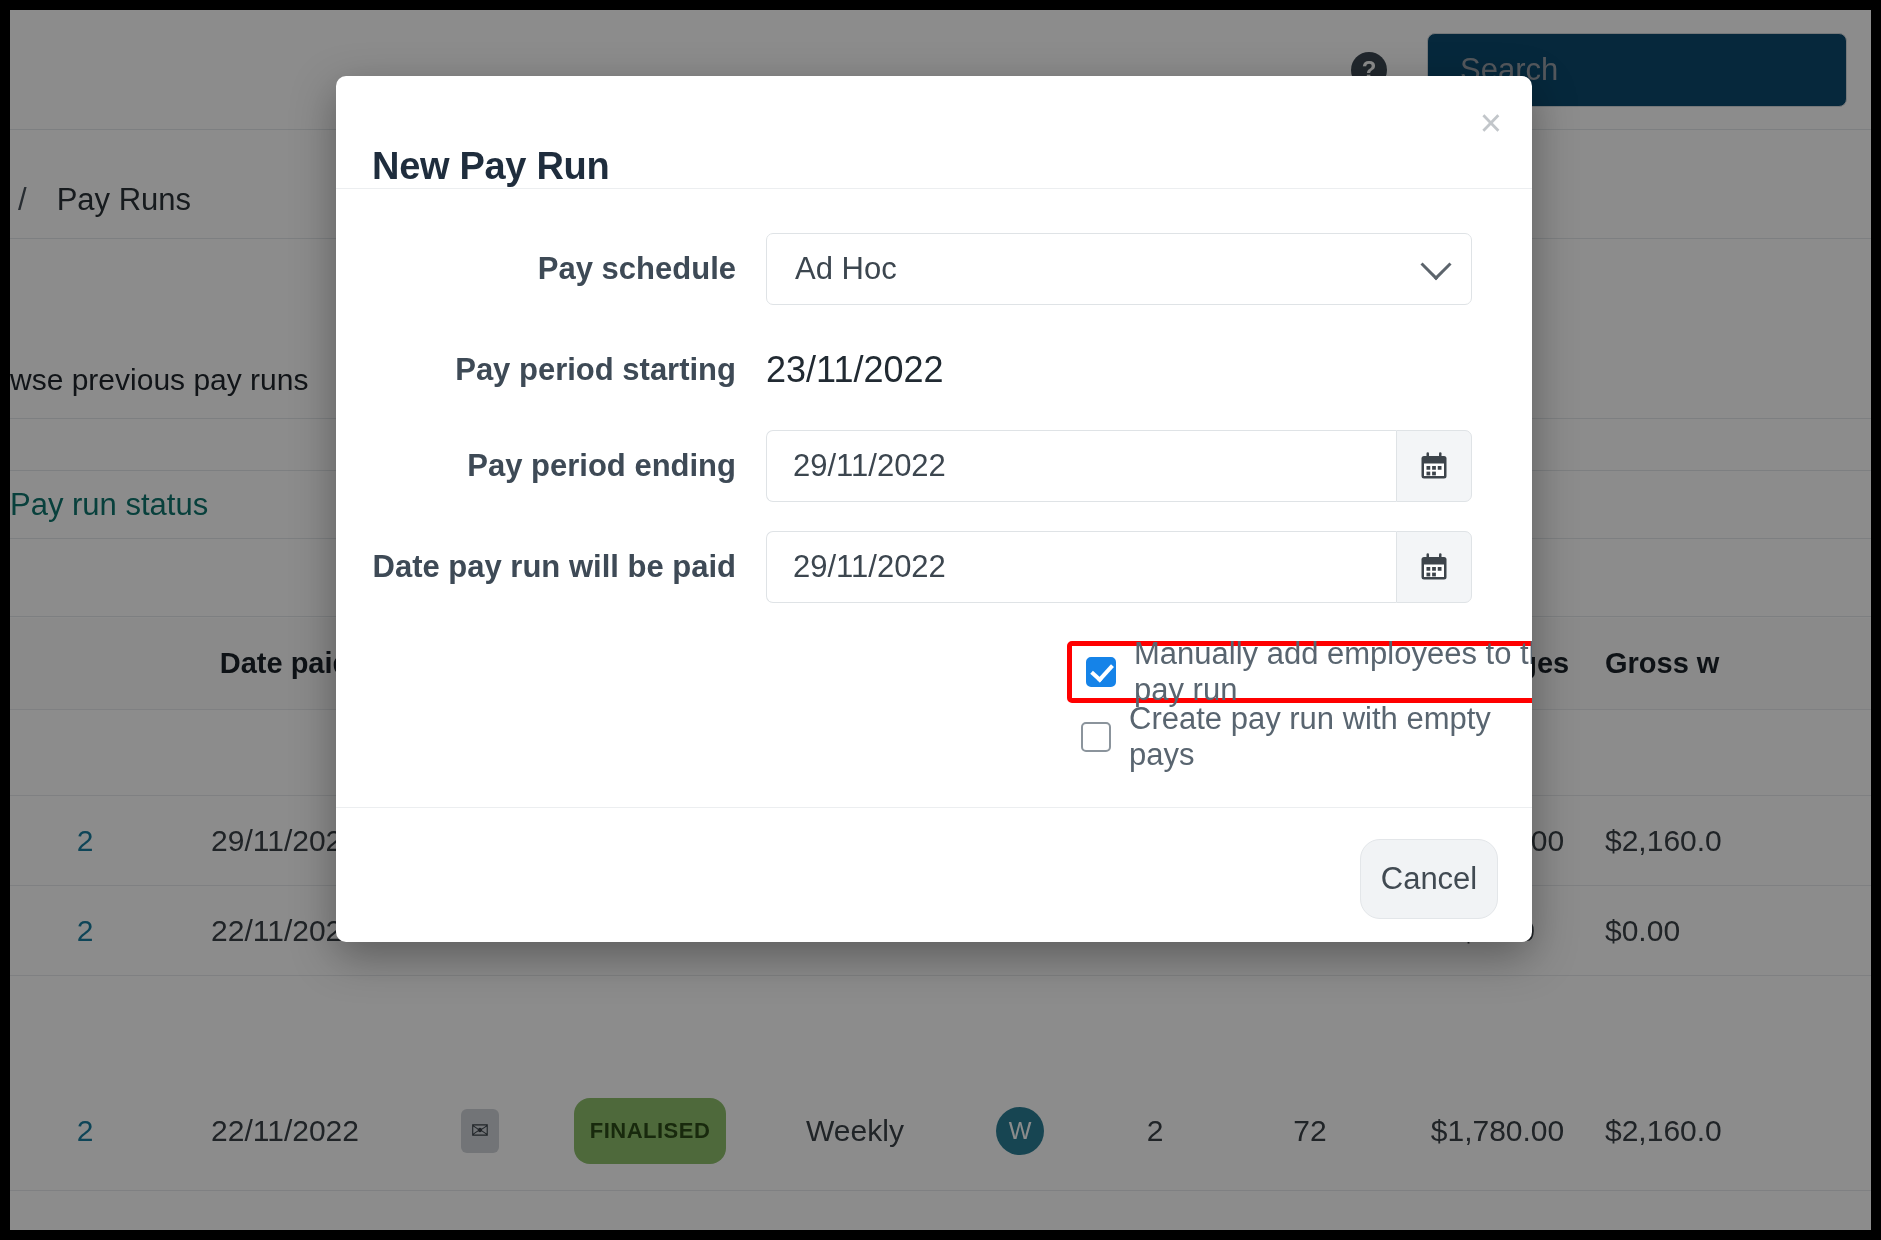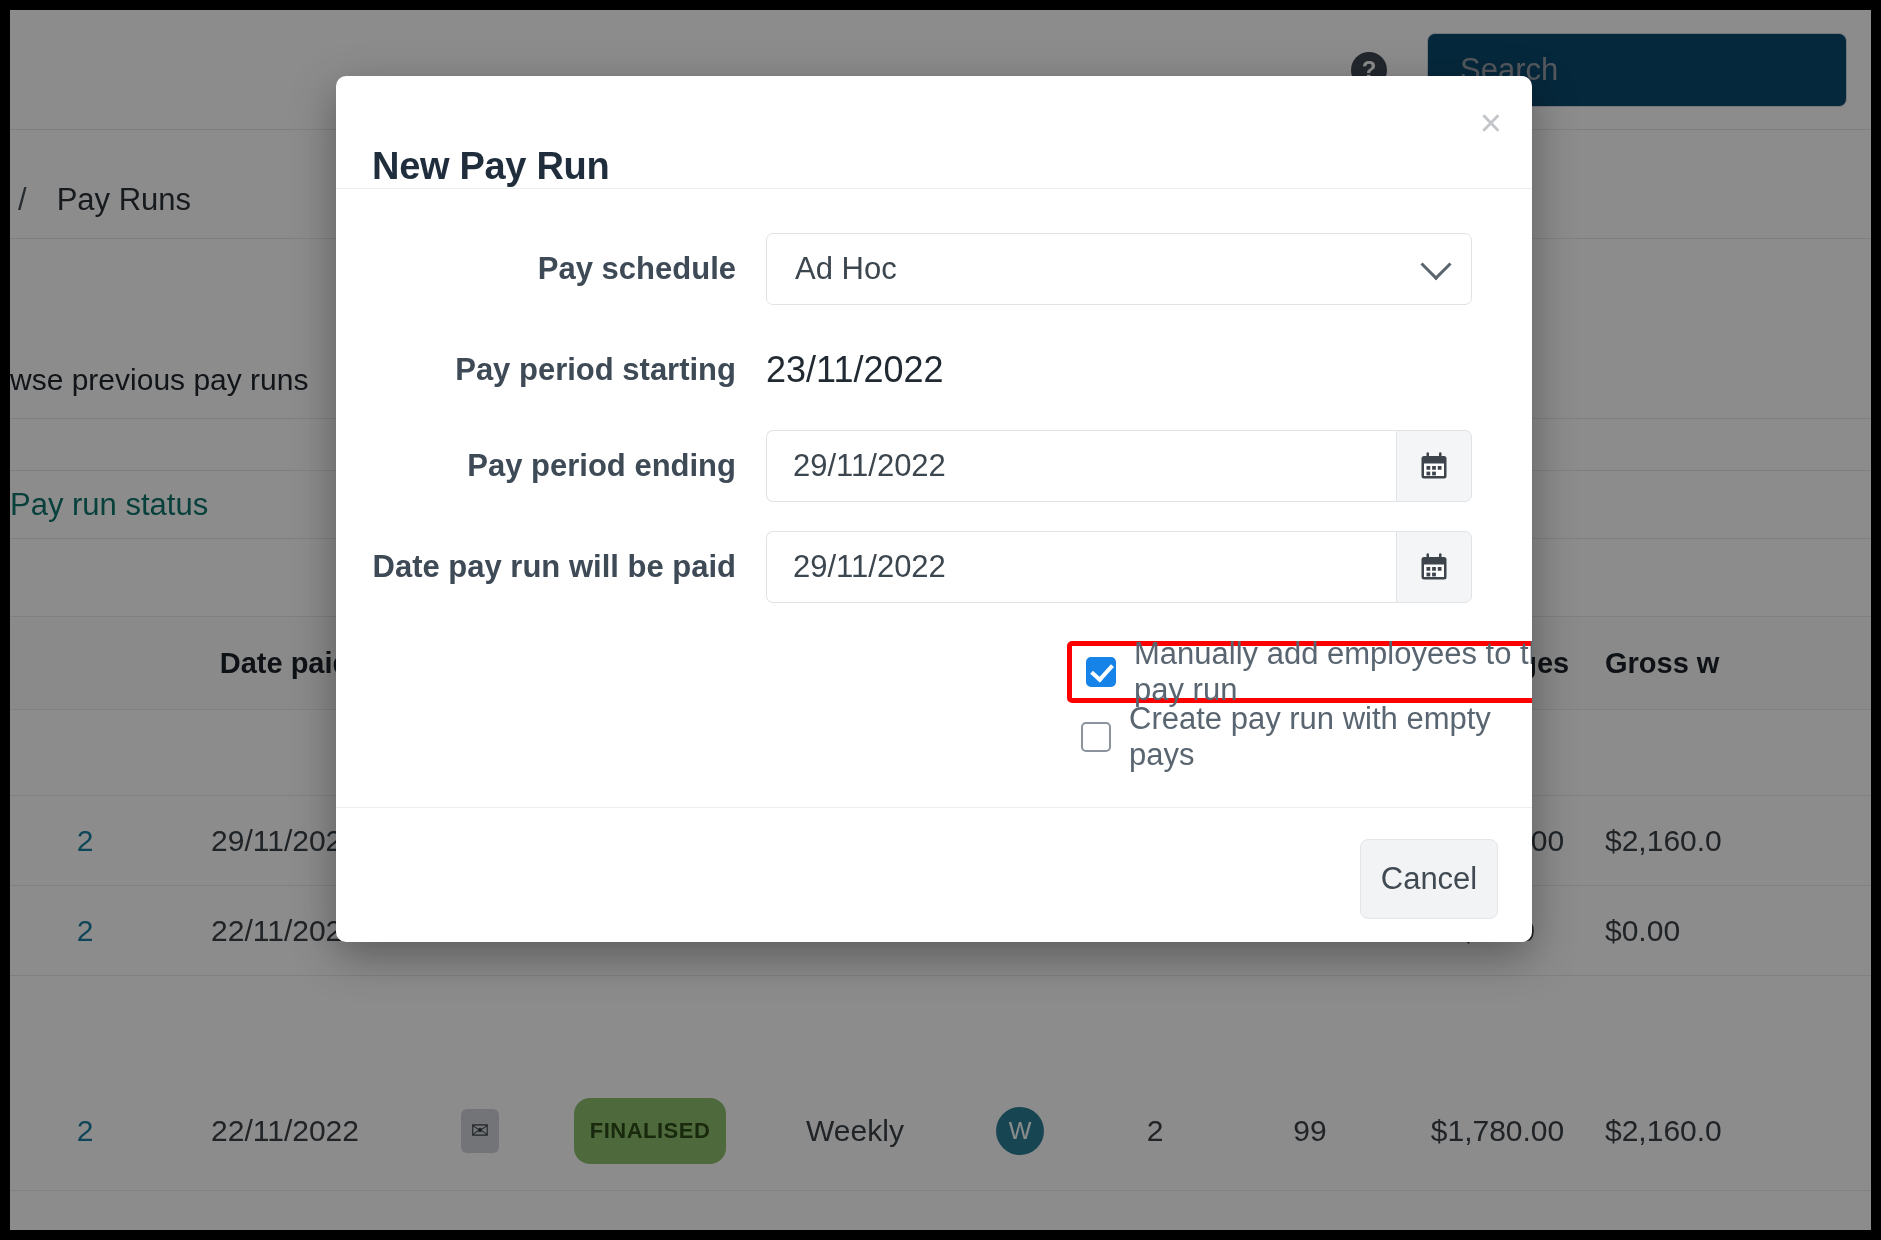--- a/index.html
+++ b/index.html
@@ -232,21 +232,21 @@
   }
 
   .modal-footer {
     border-top: 1px solid #eceef0;
     height: 135px;
     display: flex; align-items: center; justify-content: flex-end;
     padding-right: 34px;
     gap: 22px;
   }
   .btn {
-    font-size: 31px; border-radius: 8px;
+    font-size: 31px; border-radius: 20px;
     display: flex; align-items: center; justify-content: center;
     cursor: pointer;
     margin-top: 8px;
   }
   .btn-cancel {
     width: 138px; height: 80px;
     background: #f1f3f5; color: #414a52;
     border: 1px solid #e3e6e9;
   }
   .btn-create-wrap {
@@ -339,21 +339,21 @@
           <span class="env-icon">✉</span>
         </div>
         <div class="c w4">
           <span class="badge-finalised">FINALISED</span>
         </div>
         <div class="c w5">Weekly</div>
         <div class="c w6">
           <span class="w-circle">W</span>
         </div>
         <div class="c w7">2</div>
-        <div class="c w8">99</div>
+        <div class="c w8">72</div>
         <div class="c w9">$1,780.00</div>
         <div class="c w10" style="justify-content:flex-start;">$2,160.0</div>
       </div>
 
       <div class="bg-row blank"></div>
     </div>
   </div>
 
   <div id="dim-overlay"></div>
 

